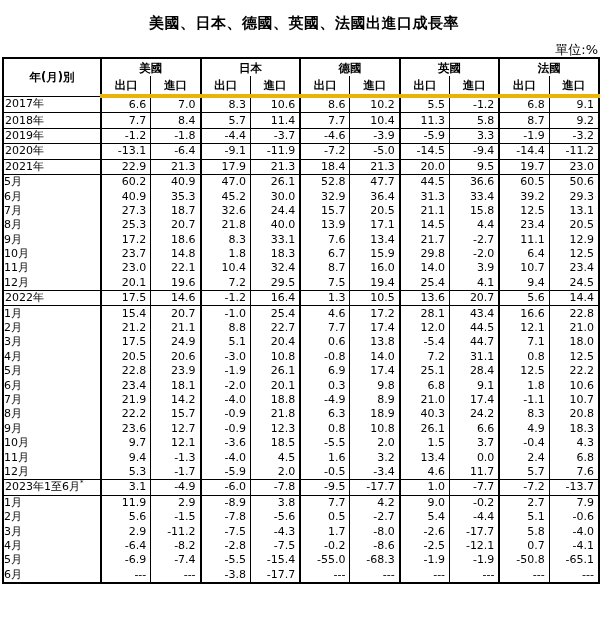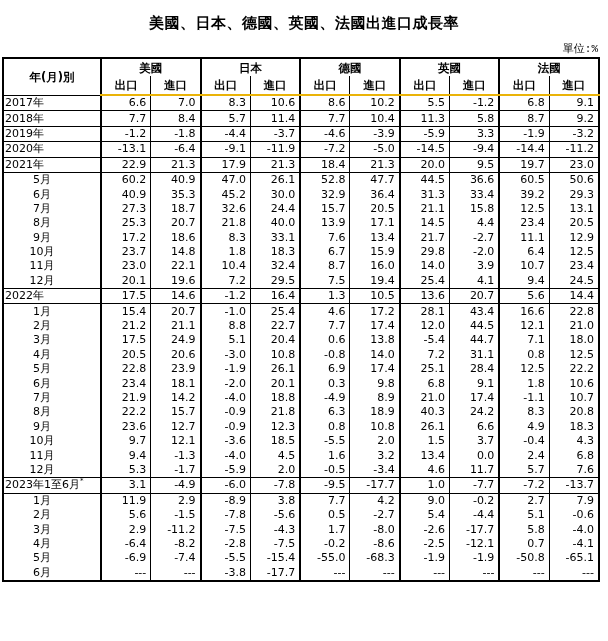--- a/index.html
+++ b/index.html
@@ -7,42 +7,42 @@
     width:608px; height:641px;
     font-family:"DejaVu Sans","Liberation Sans",sans-serif;
     color:#000; position:relative; overflow:hidden;
   }
   .page { position:relative; width:608px; height:535px; }
   .title {
     text-align:center; font-weight:bold; font-size:15px;
     padding-top:14px; letter-spacing:0.5px;
   }
   .unit {
-    position:absolute; top:41px; right:10px; font-size:11px;font-family:Liberation Mono, monospace;
+    position:absolute; top:41px; right:10px; font-size:13px;
   }
   table.growth {
     position:absolute; top:57px; left:2px; width:596px;
     border-collapse:collapse; table-layout:fixed;
     border:2px solid #000;
   }
   col.c-label { width:98px; }
   col.c-num { width:49.8px; }
   th, td {
     padding:0; margin:0; white-space:nowrap; overflow:hidden;
     font-size:11px; line-height:14px; height:14.4px;
   }
   thead th { font-weight:bold; text-align:center; font-size:11.5px; }
   thead tr.r1 th { height:17px; }
-  thead tr.r2 th { height:18px; border-bottom:2px solid #eab308;margin-top:34px; }
+  thead tr.r2 th { height:18px; border-bottom:4px solid #eab308;margin-top:34px; }
   th.bl, td.bl { border-left:1px solid #000; }
   th.blg, td.blg { border-left:2px solid #000; }
   tbody td.num { text-align:right; padding-right:4px; }
   tbody td.lab { }
   tbody td.lab-year { text-align:left; padding-left:1px;margin-top:35px; }
-  tbody td.lab-month { text-align:center; padding-right:20px;margin-left:34px; }
+  tbody td.lab-month { text-align:left; padding-right:20px;margin-left:34px; }
   tbody tr.sep td { border-top:1px solid #000; border-bottom:1px solid #000; }
   sup { font-size:7px; vertical-align:super; line-height:0; }
   .footnotes {
     position:absolute; top:584px; left:0; width:608px; font-size:10.5px;
     line-height:14px;
   }
   .footnotes .fn { margin-left:-3px; }
 </style>
 </head>
 <body>

